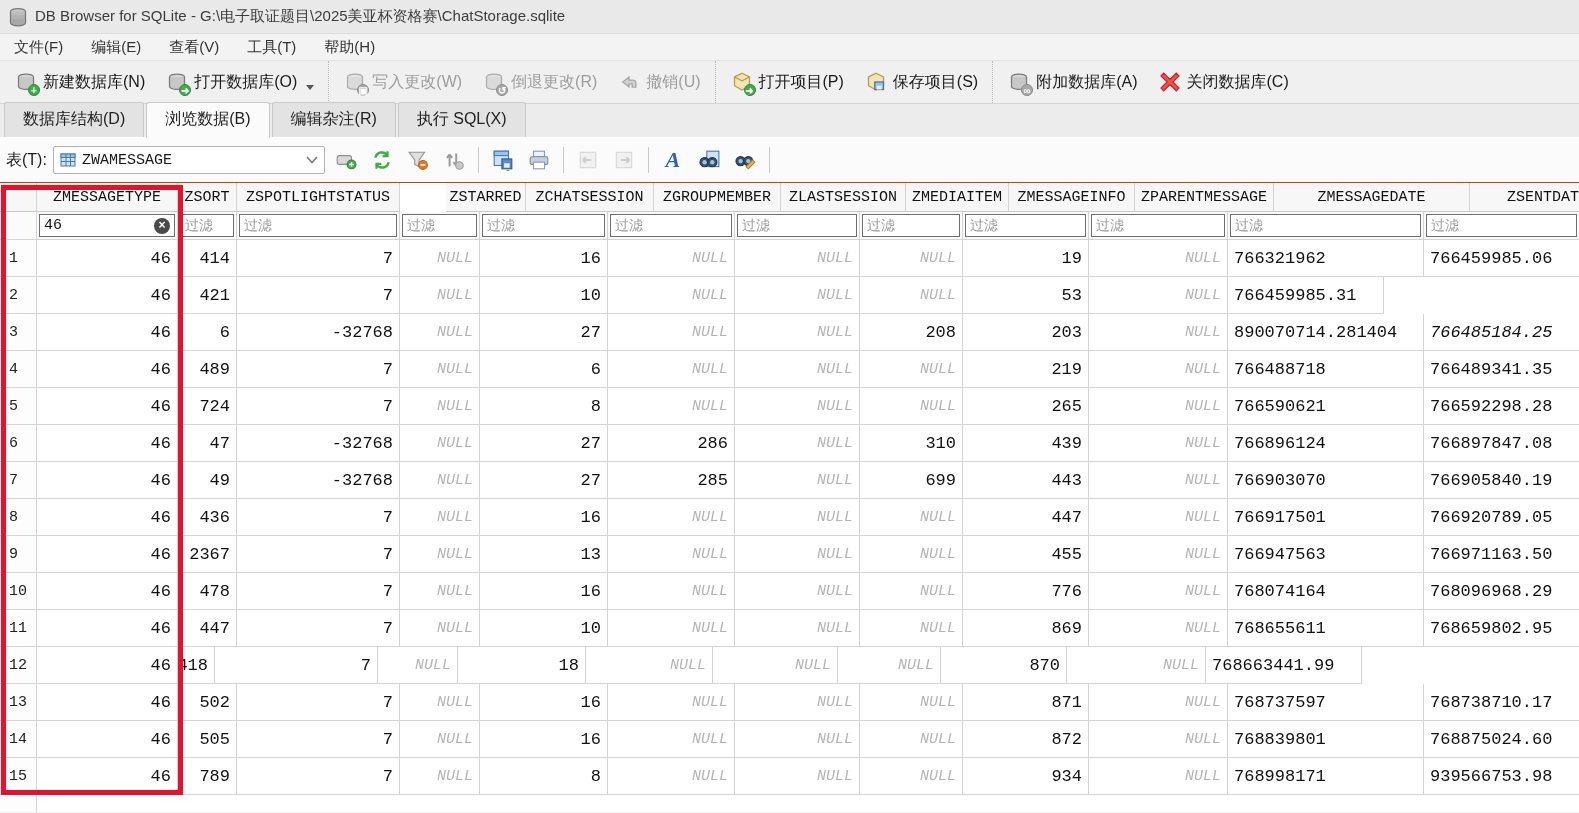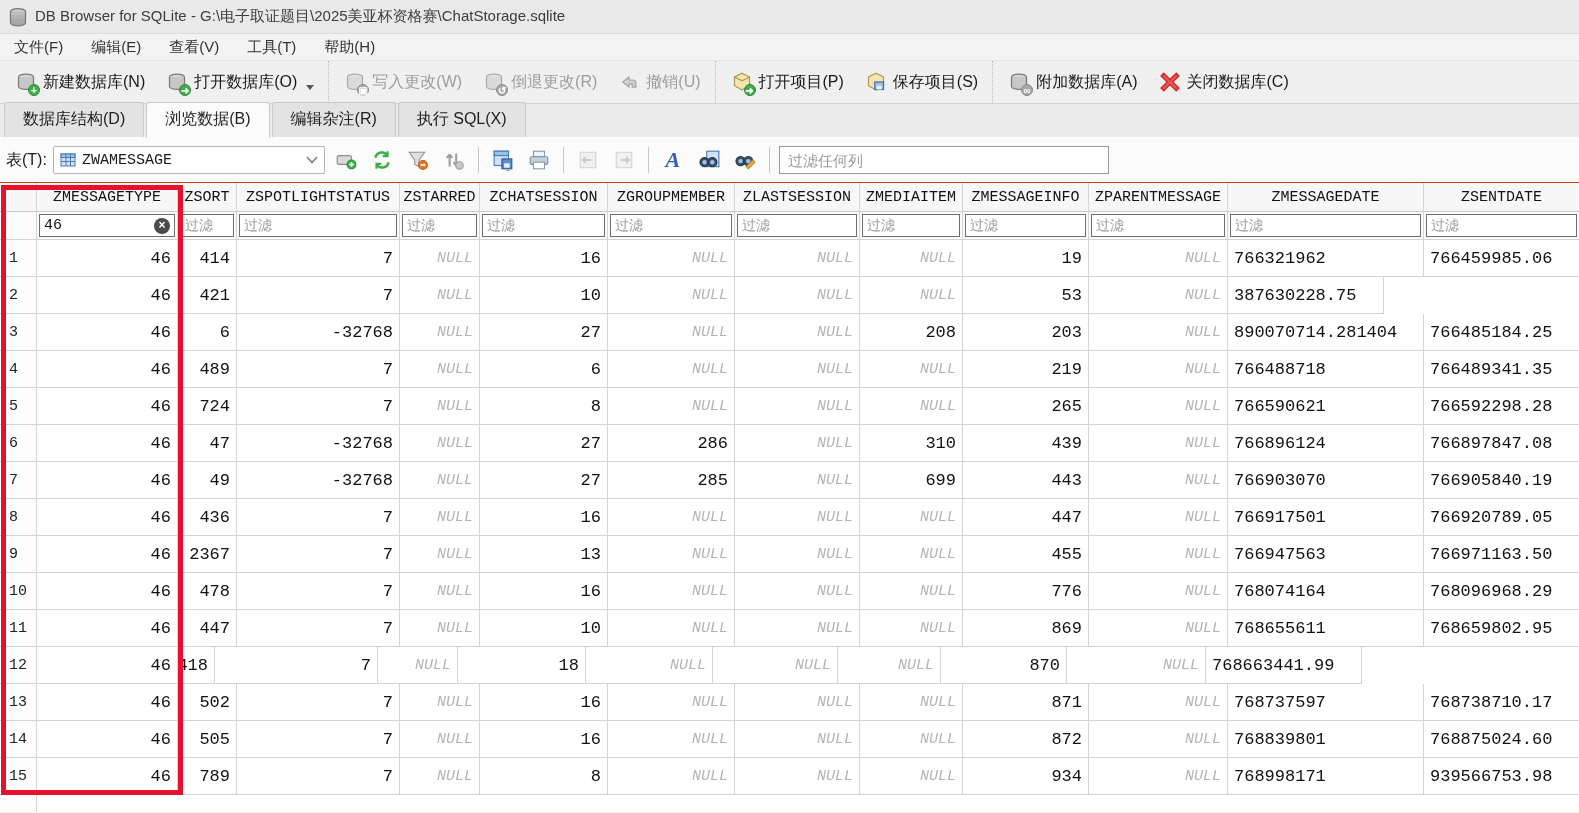--- a/index.html
+++ b/index.html
@@ -282,31 +282,30 @@
   <div class="ibtn">
     <svg width="22" height="22" viewBox="0 0 20 20">
         <circle cx="6" cy="11" r="4.2" fill="#3d4f66" stroke="#22334a"></circle>
         <circle cx="13" cy="11" r="4.2" fill="#3d4f66" stroke="#22334a"></circle>
         <circle cx="6" cy="11" r="2" fill="#9fc2e8"></circle>
         <circle cx="13" cy="11" r="2" fill="#9fc2e8"></circle>
         <path d="M11 19 L17 13 L19 15 L13 21 Z" fill="#e8b54a" stroke="#b4832a" transform="translate(0,-3)"></path>
       </svg>
   </div>
   <div class="vsep"></div>
-  <input class="filter-any" placeholder="过滤任何列" style="">
 </div>
 
 <div class="grid" id="grid">
   <div class="red-annot" id="redAnnot" style="width: 182px; height: 610px; border-color: rgb(232, 17, 45);"></div>
 <div class="grow hrow">
       <div class="gcell" style="width: 37px;"></div>
       <div class="gcell" style="width: 141px;">ZMESSAGETYPE</div>
       <div class="gcell" style="width: 59px;">ZSORT</div>
       <div class="gcell" style="width: 163px;">ZSPOTLIGHTSTATUS</div>
-      <div class="gcell" style="width: 80px;">ZSTARRED</div>
+      <div class="gcell" style="width: 80px; margin-left: 46px;">ZSTARRED</div>
       <div class="gcell" style="width: 128px;">ZCHATSESSION</div>
       <div class="gcell" style="width: 127px;">ZGROUPMEMBER</div>
       <div class="gcell" style="width: 125px;">ZLASTSESSION</div>
       <div class="gcell" style="width: 103px;">ZMEDIAITEM</div>
       <div class="gcell" style="width: 126px;">ZMESSAGEINFO</div>
       <div class="gcell" style="width: 139px;">ZPARENTMESSAGE</div>
       <div class="gcell" style="width: 196px;">ZMESSAGEDATE</div>
       <div class="gcell" style="width: 156px;">ZSENTDATE</div>
     </div>
     <div class="grow frow">
@@ -391,21 +390,21 @@
       <div class="gcell num" style="width: 125px;">
         <span class="nullv">NULL</span>
       </div>
       <div class="gcell num" style="width: 103px;">
         <span class="nullv">NULL</span>
       </div>
       <div class="gcell num" style="width: 126px;">53</div>
       <div class="gcell num" style="width: 139px;">
         <span class="nullv">NULL</span>
       </div>
-      <div class="gcell lft" style="width: 156px;">387630228.75</div>
+      <div class="gcell lft" style="width: 156px;">766459985.31</div>
     </div>
     <div class="grow drow">
       <div class="gcell rn" style="width: 37px;">3</div>
       <div class="gcell num" style="width: 141px;">46</div>
       <div class="gcell num" style="width: 59px;">6</div>
       <div class="gcell num" style="width: 163px;">-32768</div>
       <div class="gcell num" style="width: 80px;">
         <span class="nullv">NULL</span>
       </div>
       <div class="gcell num" style="width: 128px;">27</div>
@@ -414,21 +413,21 @@
       </div>
       <div class="gcell num" style="width: 125px;">
         <span class="nullv">NULL</span>
       </div>
       <div class="gcell num" style="width: 103px;">208</div>
       <div class="gcell num" style="width: 126px;">203</div>
       <div class="gcell num" style="width: 139px;">
         <span class="nullv">NULL</span>
       </div>
       <div class="gcell lft" style="width: 196px;">890070714.281404</div>
-      <div class="gcell lft" style="width: 156px;">766485184.25</div>
+      <div class="gcell lft" style="width: 156px; font-style: italic;">766485184.25</div>
     </div>
     <div class="grow drow">
       <div class="gcell rn" style="width: 37px;">4</div>
       <div class="gcell num" style="width: 141px;">46</div>
       <div class="gcell num" style="width: 59px;">489</div>
       <div class="gcell num" style="width: 163px;">7</div>
       <div class="gcell num" style="width: 80px;">
         <span class="nullv">NULL</span>
       </div>
       <div class="gcell num" style="width: 128px;">6</div>

